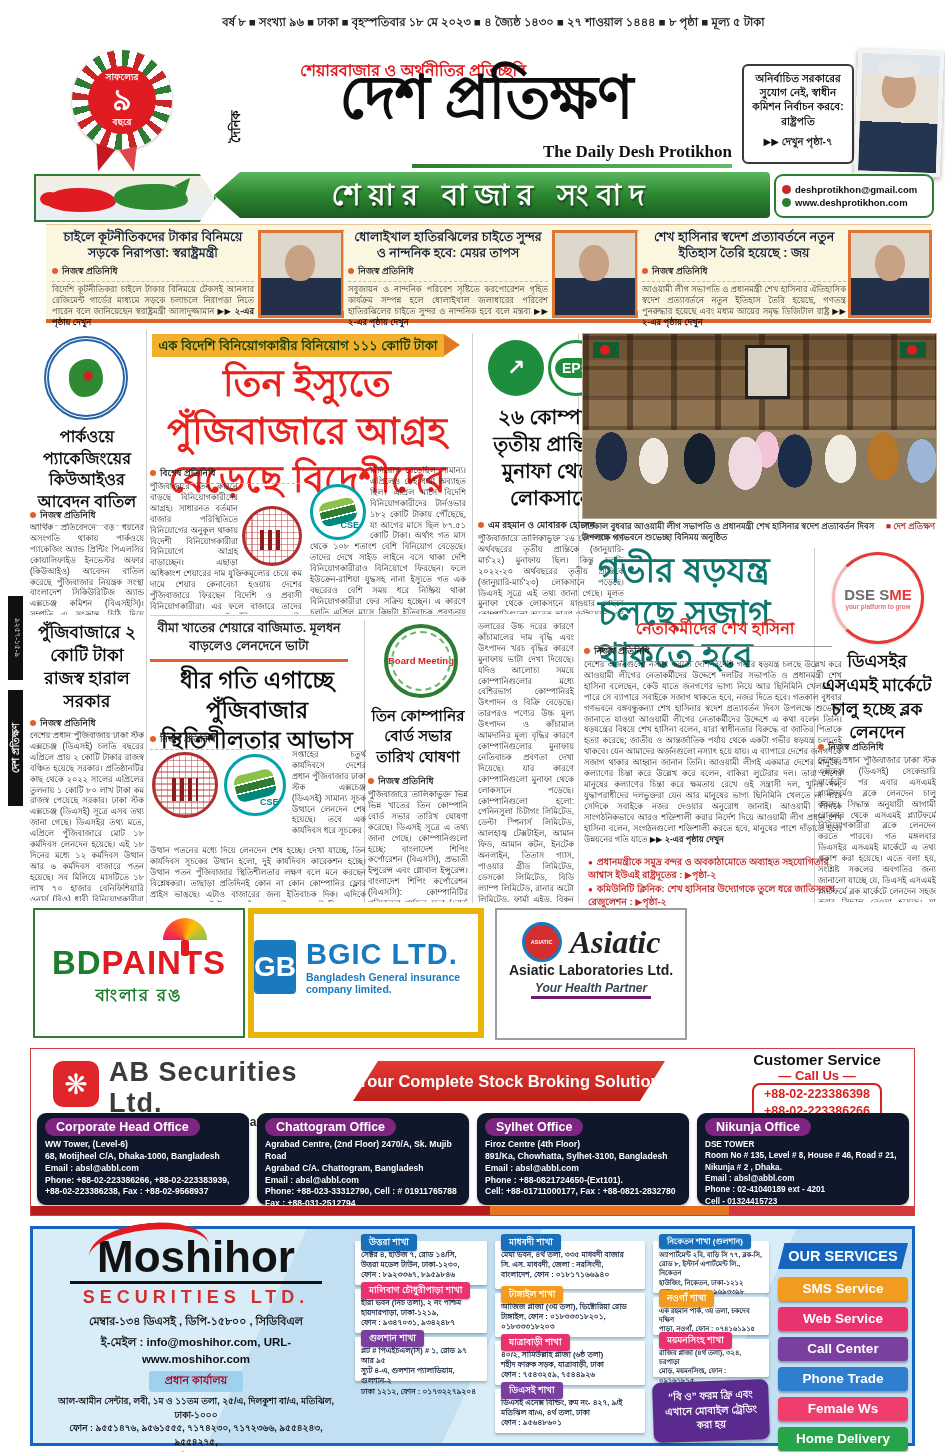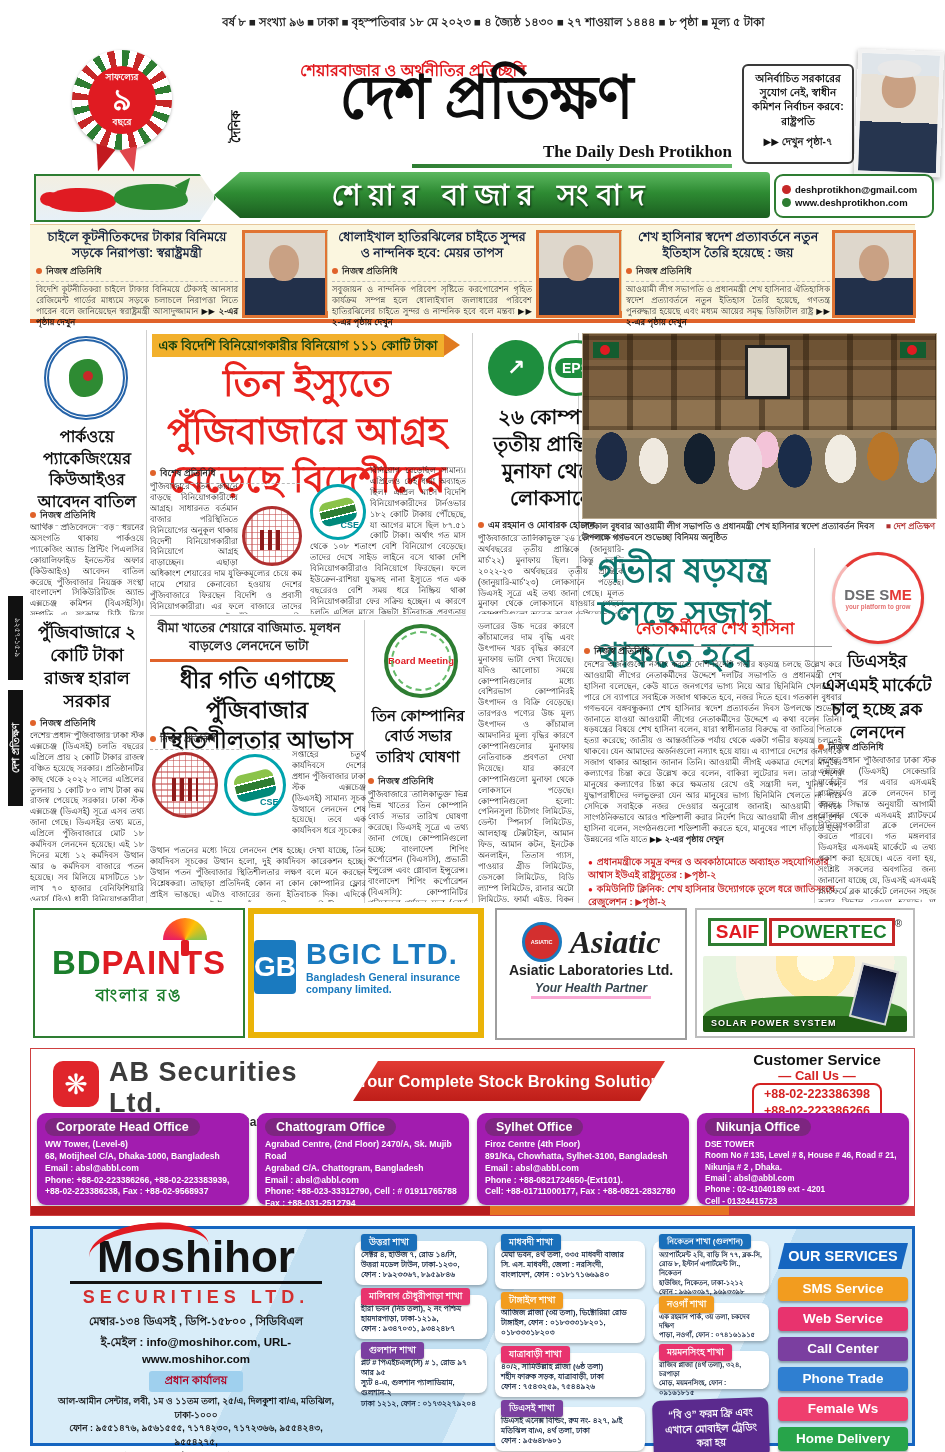--- a/index.html
+++ b/index.html
@@ -46,21 +46,21 @@
   .banner-main{left:214px;top:172px;width:556px;height:46px;background:linear-gradient(180deg,#5cb860 0,#2e8b33 45%,#1b5e20 100%);
     clip-path:polygon(26px 0,100% 0,100% 100%,26px 100%,0 50%);border-radius:4px;color:#fff;font-size:29px;font-weight:900;
     letter-spacing:8px;text-align:center;line-height:46px;text-shadow:1px 2px 2px rgba(0,0,0,.5);}
   .contact-box{left:774px;top:174px;width:160px;height:44px;border:2px solid #2e7d32;border-radius:9px;background:#fff;box-sizing:border-box;
     display:flex;flex-direction:column;justify-content:center;gap:2px;padding:0 6px;}
   .contact-row{font-size:9.5px;font-weight:bold;color:#111;display:flex;align-items:center;gap:4px;white-space:nowrap;}
   .dot-ic{width:9px;height:9px;border-radius:50%;display:inline-block;flex:0 0 9px;}
   .dot-red{background:#c62828;} .dot-green{background:#2e7d32;}
 
   
-  .strip{left:30px;top:224px;width:885px;height:94px;background:#fbf6df;border-top:1px solid #e6c79a;border-bottom:4px solid #e0622a;}
+  .strip{left:46px;top:224px;width:885px;height:94px;background:#fbf6df;border-top:1px solid #e6c79a;border-bottom:4px solid #e0622a;}
   .t-text{position:absolute;top:4px;}
   .t-title{font-size:12.5px;line-height:1.3;font-weight:800;color:#15223d;text-align:center;}
   .byline{font-size:9px;font-weight:800;color:#222;border-bottom:1px dashed #b9b9b9;padding-bottom:2px;margin-top:2px;}
   .byline::before{content:"";display:inline-block;width:6px;height:6px;border-radius:50%;background:#e0622a;margin-right:4px;}
   .t-body{font-size:8.4px;line-height:1.32;color:#333;text-align:justify;margin-top:2px;font-weight:500;}
   .t-photo{position:absolute;top:5px;width:80px;height:82px;border:3px solid #e07433;background:linear-gradient(180deg,#ded7cc 0 55%,#22304a 55% 100%);}
   .t-photo::before{content:"";position:absolute;left:24px;top:12px;width:30px;height:36px;border-radius:50% 50% 46% 46%;background:#c9a184;}
   .t-sep{position:absolute;top:6px;width:1px;height:80px;background:#dcd2ad;}
 
   
@@ -131,21 +131,21 @@
   .bd-handle{position:absolute;left:146px;top:30px;width:8px;height:16px;background:#e01b22;border-radius:2px;}
   .bd-sub{font-size:17px;font-weight:900;color:#1b7e2c;letter-spacing:2px;}
   .ad-bgic{left:248px;top:908px;width:236px;height:130px;border:6px solid #eab308;}
   .bgic-sq{width:54px;height:54px;background:#1a7abf;color:#fff;font-size:28px;font-weight:900;display:flex;align-items:center;justify-content:center;border-radius:4px;}
   .bgic-name{font-size:29px;font-weight:900;color:#1a7abf;letter-spacing:1px;}
   .bgic-sub{font-size:10.5px;font-weight:800;color:#1a7abf;}
   .ad-asia{left:495px;top:908px;width:192px;height:132px;border:2px solid #9e9e9e;}
   .asia-badge{width:34px;height:34px;border-radius:50%;background:#d32f2f;color:#fff;font-size:5.5px;font-weight:900;display:flex;align-items:center;justify-content:center;border:3px solid #1a7abf;}
   .asia-name{font-size:32px;font-style:italic;font-weight:700;color:#222;font-family:"Liberation Serif","DejaVu Serif",serif;}
   .asia-sub{font-size:14px;font-weight:900;color:#222;}
-  .asia-tag{font-size:12px;font-style:italic;font-weight:700;color:#37474f;border-bottom:3px solid #f9a8d4;display:inline-block;padding:0 4px 1px;}
+  .asia-tag{font-size:12px;font-style:italic;font-weight:700;color:#37474f;border-bottom:3px solid #701a75;display:inline-block;padding:0 4px 1px;}
   .ad-saif{left:695px;top:908px;width:220px;height:130px;border:2px solid #bdbdbd;}
   .saif-b1{display:inline-block;border:3px solid #2e7d32;color:#e01b22;font-size:19px;font-weight:900;padding:0 5px;background:#fff;}
   .saif-b2{display:inline-block;border:3px solid #c62828;color:#1b7e2c;font-size:19px;font-weight:900;padding:0 5px;background:#fff;margin-left:2px;}
   .saif-reg{font-size:10px;font-weight:bold;color:#555;vertical-align:top;}
   .saif-img{position:absolute;left:6px;top:46px;width:204px;height:76px;overflow:hidden;border-radius:2px;
     background:radial-gradient(circle at 55% 8%,#fffbe6 0 14%,#ffe9a8 14% 30%,#f8f3e2 30% 60%,#e8f4e0 60%);}
   .saif-grass1{position:absolute;left:0;bottom:14px;width:100%;height:22px;background:#3d8b2f;border-radius:50% 40% 0 0/100% 80% 0 0;}
   .saif-grass2{position:absolute;left:0;bottom:0;width:100%;height:16px;background:#1f5c14;}
   .saif-panel{position:absolute;right:14px;bottom:10px;width:34px;height:52px;background:linear-gradient(180deg,#10142e,#29407c);transform:rotate(14deg);
     border:2px solid #d9d9d9;}
@@ -156,38 +156,38 @@
   .ab-logo{position:absolute;left:22px;top:12px;width:46px;height:46px;background:#e0252b;border-radius:10px;color:#fff;
     font-size:28px;display:flex;align-items:center;justify-content:center;}
   .ab-title{position:absolute;left:78px;top:8px;width:250px;font-size:27px;font-weight:700;color:#3c3c3c;letter-spacing:1px;}
   .ab-sub{position:absolute;left:92px;top:42px;font-size:12px;font-weight:800;color:#2b2b2b;margin-top:24px;}
   .ab-ribbon{position:absolute;left:322px;top:12px;width:312px;height:40px;background:linear-gradient(180deg,#e23b33,#bf1e19);
     clip-path:polygon(8% 0,100% 0,92% 100%,0 100%);color:#fff;font-size:16.5px;font-weight:800;text-align:center;line-height:40px;}
   .ab-cs{position:absolute;left:684px;top:0px;width:204px;text-align:center;}
   .ab-cs-t{font-size:15px;font-weight:800;color:#111;margin-top:2px;}
   .ab-cs-call{font-size:13px;font-weight:800;color:#d42222;}
   .ab-phones{display:inline-block;border:2px solid #d42222;border-radius:8px;padding:1px 10px;font-size:12.5px;font-weight:800;color:#d42222;white-space:pre-line;line-height:1.35;}
-  .off-card{position:absolute;top:64px;width:212px;height:92px;background:#a21caf;border-radius:9px;box-shadow:0 2px 3px rgba(0,0,0,.25);}
+  .off-card{position:absolute;top:64px;width:212px;height:92px;background:#0f172a;border-radius:9px;box-shadow:0 2px 3px rgba(0,0,0,.25);}
   .off-head{display:inline-block;background:#7d2580;color:#fff;font-size:12.5px;font-weight:800;padding:2px 11px;border-radius:10px;margin:5px 0 3px 8px;}
   .off-body{padding:0 8px;color:#fff;font-size:8.6px;font-weight:700;line-height:1.38;white-space:pre-line;}
   .ab-stripe{position:absolute;left:0;bottom:0;width:100%;height:9px;background:linear-gradient(90deg,#b71c1c 0 52%,#e67322 52% 79%,#d23a3a 79%);}
 
   
   .mo-wrap{left:30px;top:1226px;width:885px;height:220px;border:3px solid #1565c0;box-sizing:border-box;
     background:linear-gradient(115deg,#d9edf9 0 28%,#c3e0f2 28% 52%,#d9edf9 52% 78%,#c3e0f2 78%);}
   .mo-left{position:absolute;left:14px;top:6px;width:298px;text-align:center;}
   .mo-name{font-size:44px;font-weight:900;color:#131313;line-height:1;position:relative;display:inline-block;}
   .mo-swoosh{position:absolute;left:-8px;top:-12px;width:120px;height:48px;border-top:7px solid #e01b22;border-radius:50%;transform:rotate(-6deg);}
   .mo-sec{margin:2px auto 0;width:252px;border-top:3px solid #111;color:#d32f2f;font-size:18px;font-weight:800;letter-spacing:5px;padding-top:3px;}
   .mo-member{font-size:11px;font-weight:800;color:#111;margin-top:5px;}
   .mo-email{font-size:11.5px;font-weight:800;color:#111;margin-top:2px;}
   .mo-ho-label{display:inline-block;background:#9fd0ee;color:#b00020;font-size:11px;font-weight:800;padding:1px 16px;border-radius:3px;margin-top:6px;}
   .mo-ho-addr{font-size:9px;font-weight:800;color:#111;line-height:1.5;margin-top:3px;white-space:pre-line;}
   .bcol{position:absolute;top:12px;}
-  .bcard{position:relative;background:#fff;border-radius:8px;box-shadow:0 2px 3px rgba(0,0,0,.25);padding:9px 6px 4px;margin-bottom:10px;box-sizing:border-box;}
+  .bcard{position:relative;background:#fff;border-radius:2px;box-shadow:0 2px 3px rgba(0,0,0,.25);padding:9px 6px 4px;margin-bottom:4px;box-sizing:border-box;}
   .bhead{position:absolute;top:-7px;left:6px;color:#fff;font-size:9px;font-weight:800;padding:1px 8px;border-radius:3px;box-shadow:0 1px 2px rgba(0,0,0,.3);white-space:nowrap;}
   .bh-blue{background:#1a6fba;} .bh-orange{background:#f29c1f;} .bh-pink{background:#e8336e;} .bh-purple{background:#7b3fa0;}
   .btext{font-size:7.5px;font-weight:700;color:#14243e;line-height:1.35;white-space:pre-line;}
   .promo{background:#5b2a8e;color:#fff;font-size:10px;font-weight:800;text-align:center;border-radius:8px;padding:8px 6px;transform:rotate(-2deg);box-shadow:0 2px 3px rgba(0,0,0,.3);line-height:1.45;}
   .svc{position:absolute;left:745px;top:14px;width:130px;}
   .svc-head{background:#1565c0;color:#fff;font-size:14.5px;font-weight:800;text-align:center;height:26px;line-height:26px;
     clip-path:polygon(5% 0,100% 0,95% 100%,0 100%);margin-bottom:8px;box-shadow:0 2px 2px rgba(0,0,0,.3);}
   .pill{height:24px;line-height:24px;border-radius:4px;color:#fff;font-size:13.5px;font-weight:800;text-align:center;margin-bottom:6px;box-shadow:0 2px 2px rgba(0,0,0,.3);}
   .p1{background:#f29c1f;} .p2{background:#e8336e;} .p3{background:#7b3fa0;} .p4{background:#2f7fd1;} .p5{background:#ef3e6e;} .p6{background:#27a44a;}
 
@@ -401,31 +401,20 @@
     <div class="c" style="margin-top:12px;">
       <div style="display:flex;align-items:center;gap:8px;justify-content:center;">
         <div class="asia-badge">ASIATIC</div>
         <span class="asia-name">Asiatic</span>
       </div>
       <div class="asia-sub">Asiatic Laboratories Ltd.</div>
       <div class="asia-tag">Your Health Partner</div>
     </div>
   </div>
 
-  <div class="abs ad ad-saif">
-    <div class="c" style="margin-top:8px;">
-      <span class="saif-b1">SAIF</span><span class="saif-b2">POWERTEC</span><span class="saif-reg">®</span>
-    </div>
-    <div class="saif-img">
-      <div class="saif-grass1"></div>
-      <div class="saif-grass2"></div>
-      <div class="saif-panel"></div>
-      <div class="saif-label">SOLAR POWER SYSTEM</div>
-    </div>
-  </div>
 
   <div class="abs ab-wrap">
     <div class="ab-logo">❋</div>
     <div class="ab-title">AB Securities Ltd.</div>
     <div class="ab-sub">( A Subsidiary of AB Bank Limited)</div>
     <div class="ab-ribbon">Your Complete Stock Broking Solution</div>
     <div class="ab-cs">
       <div class="ab-cs-t">Customer Service</div>
       <div class="ab-cs-call">— Call Us —</div>
       <div class="ab-phones">+88-02-223386398

